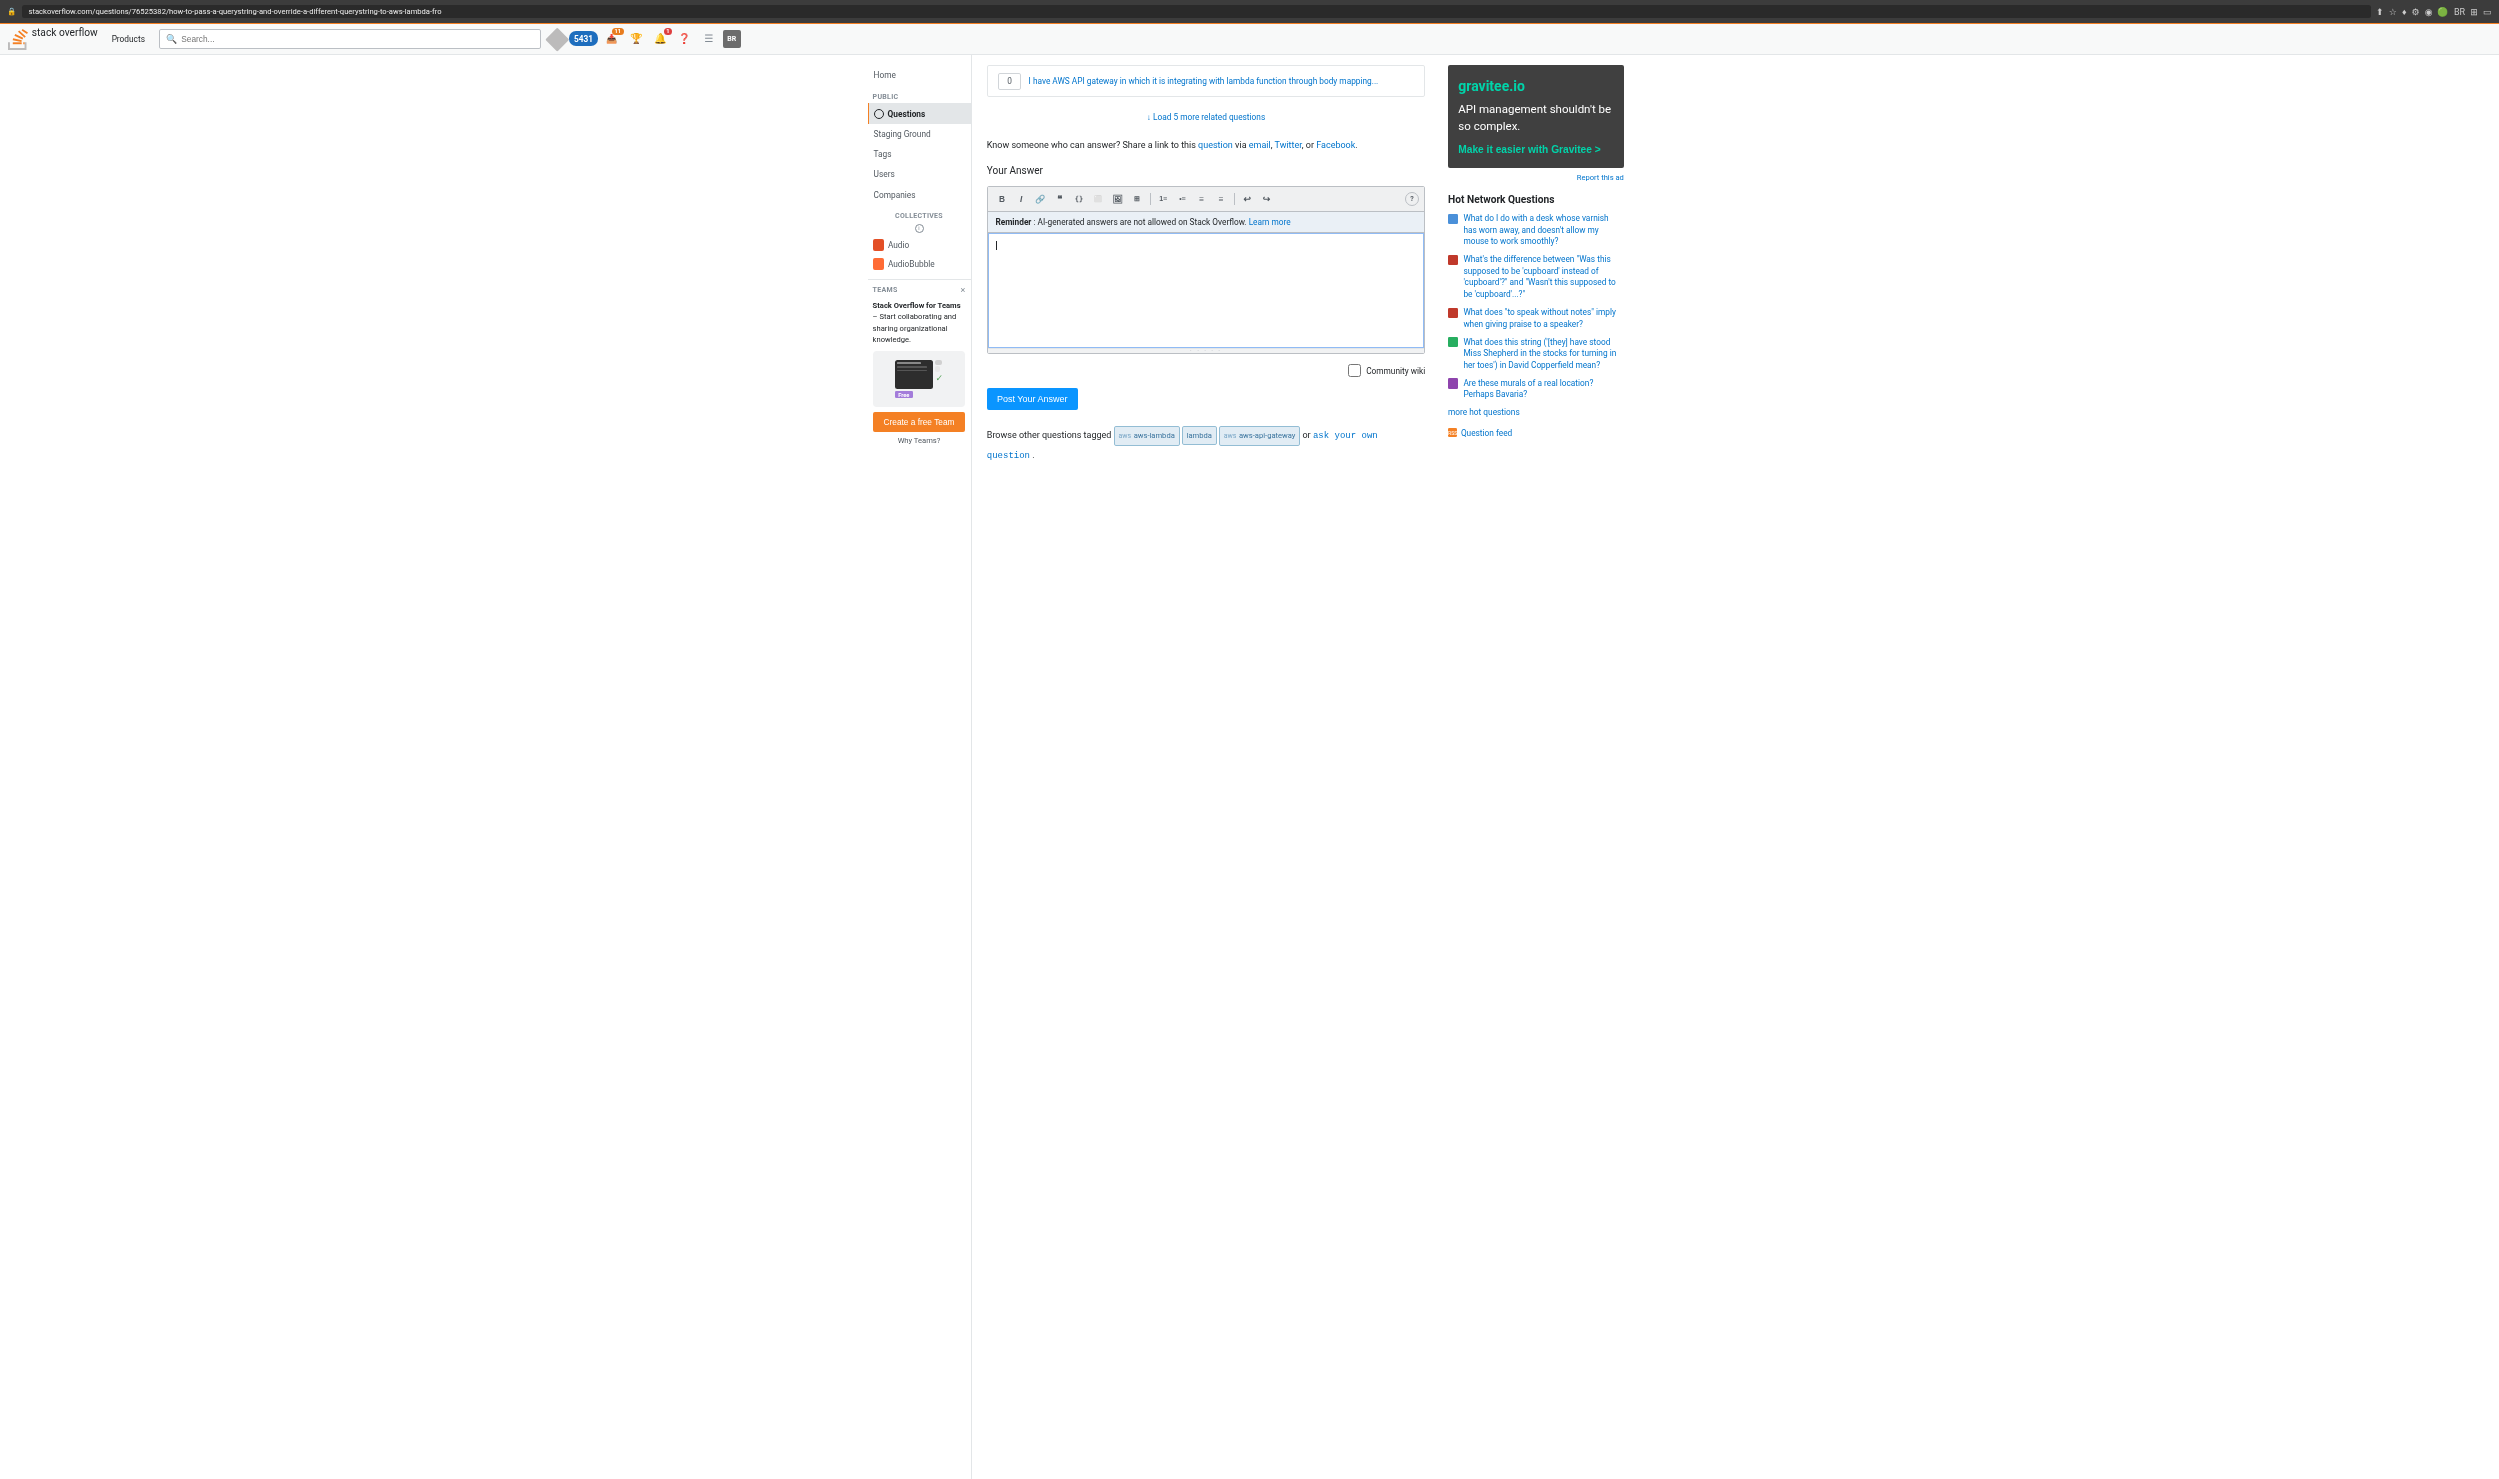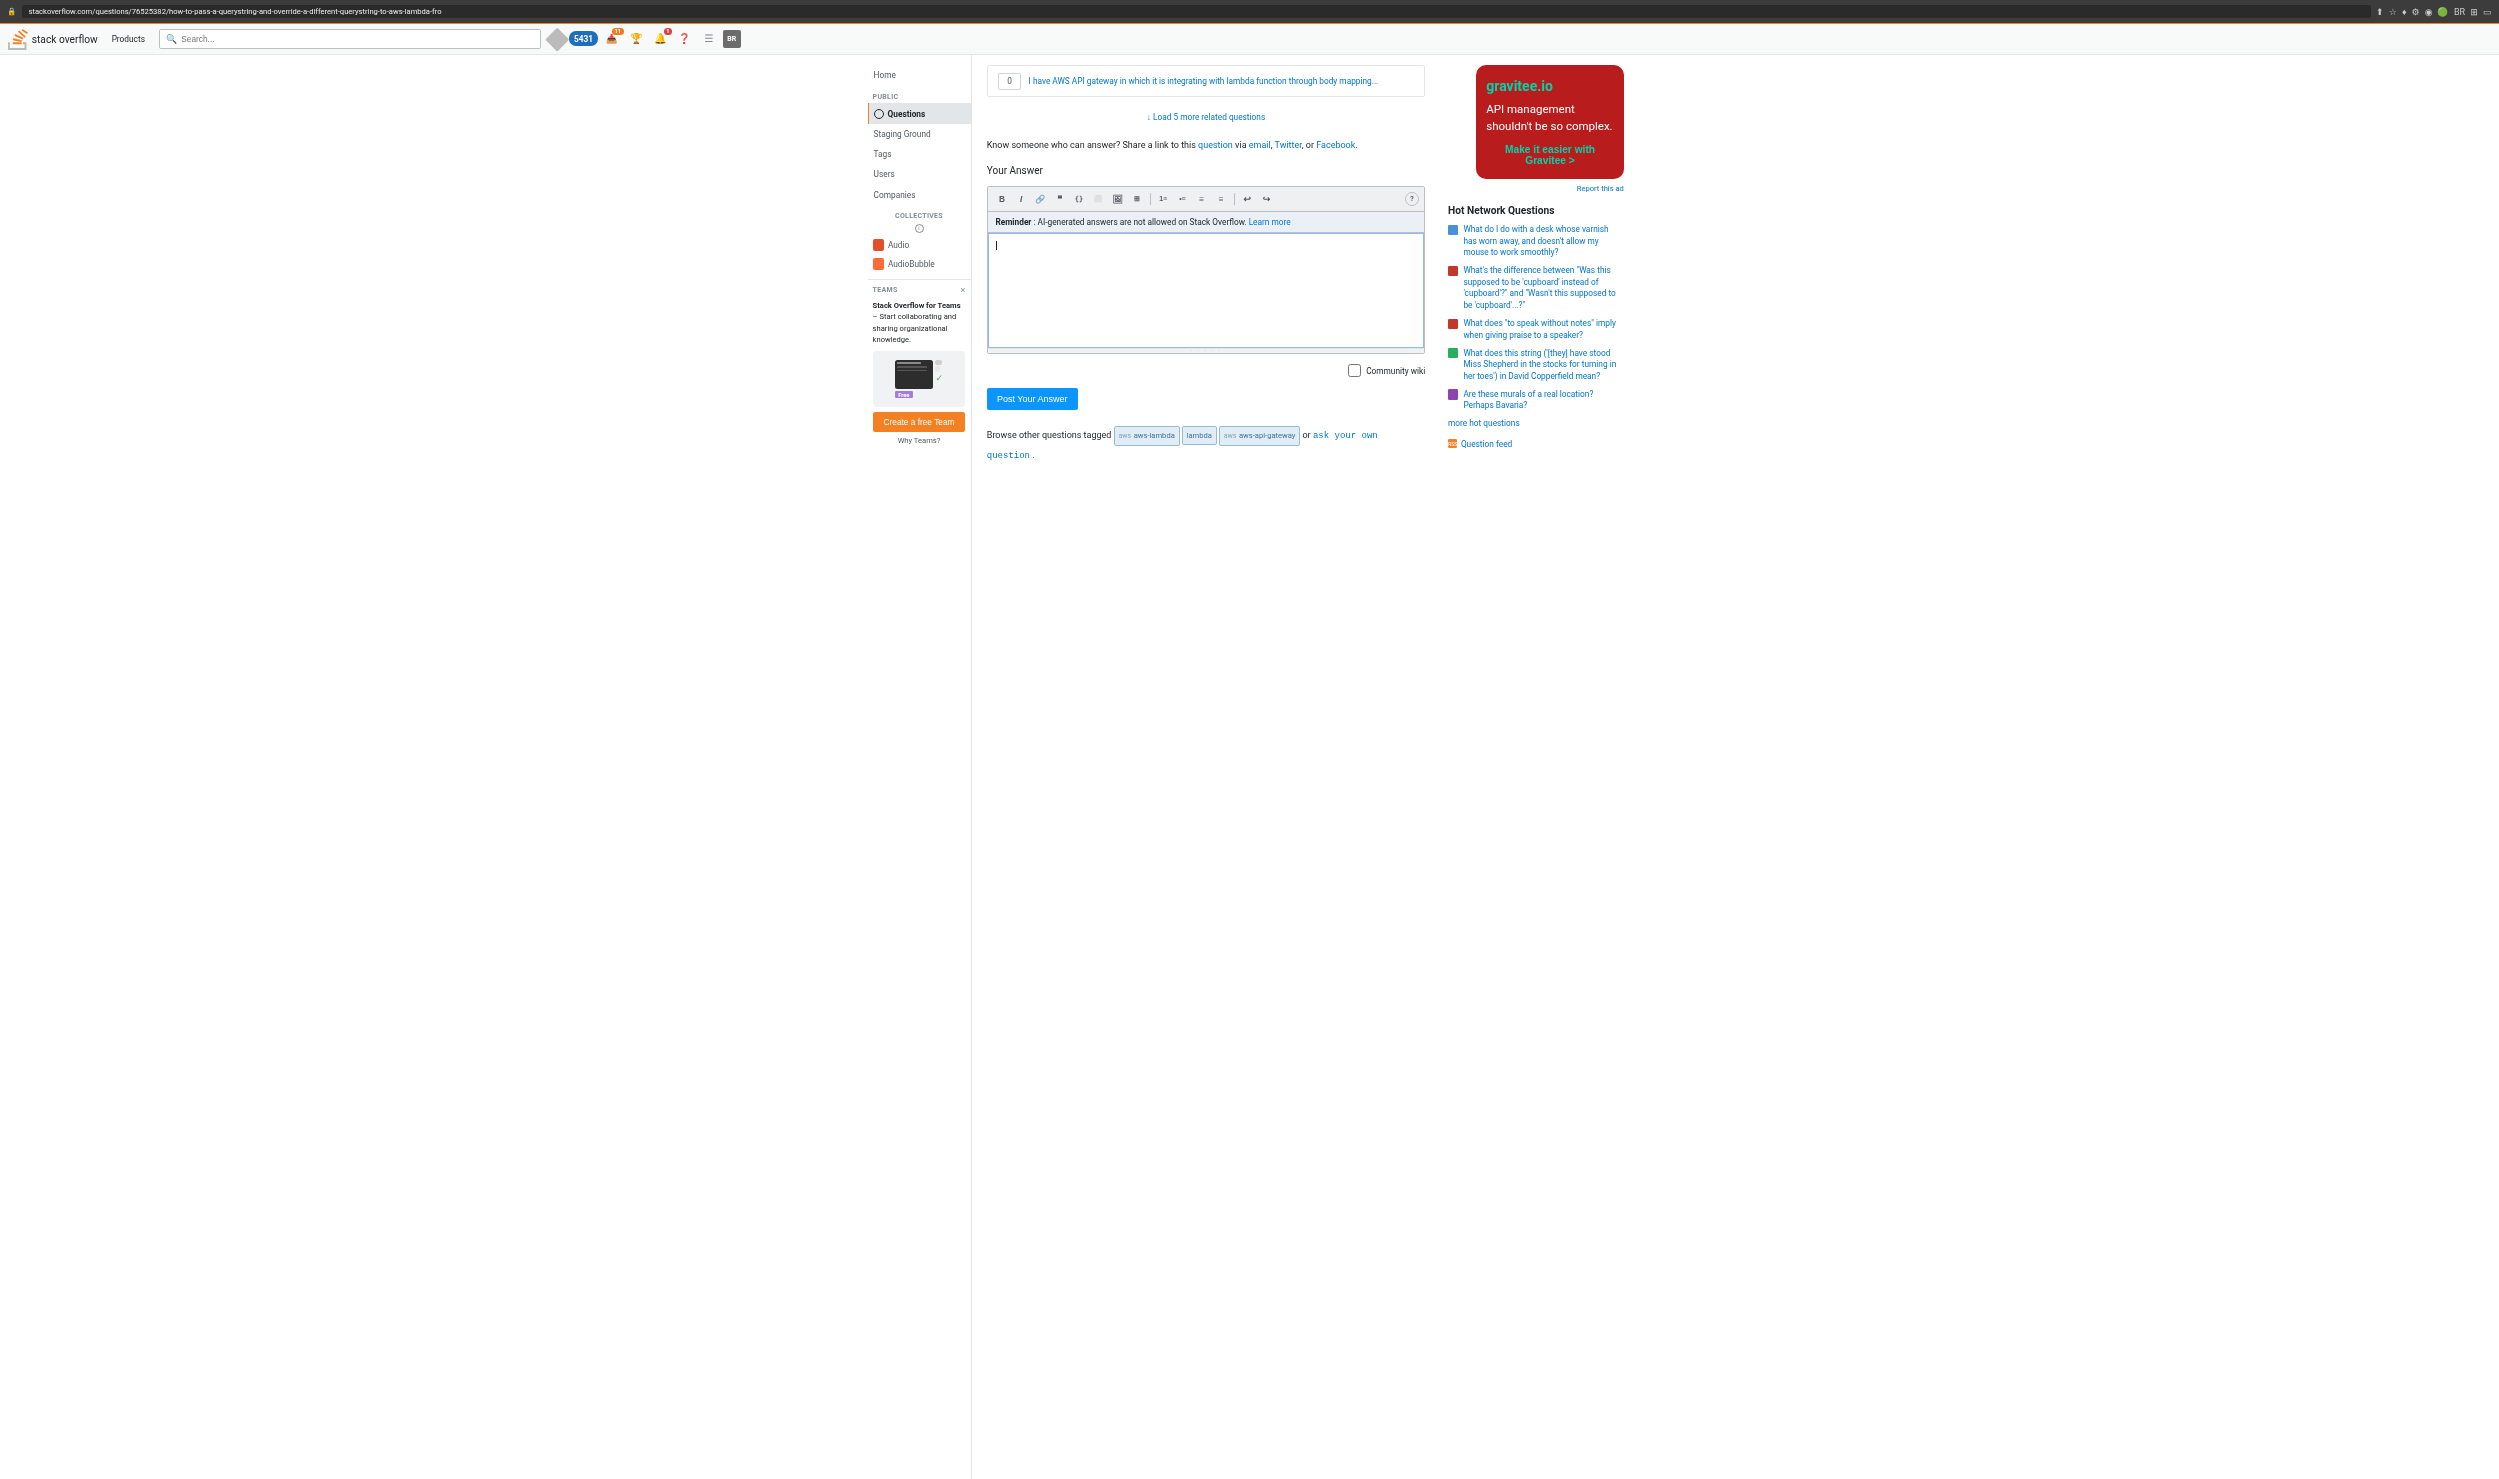--- a/index.html
+++ b/index.html
@@ -37,21 +37,21 @@
       display: flex;
       align-items: center;
       height: 32px;
       gap: 7.6px;
       position: sticky;
       top: 0;
       z-index: 100;
     }
     .so-logo {
       display: flex;
-      align-items: center;
+      align-items: flex-start;
       gap: 3.8px;
       text-decoration: none;
       color: #232629;
     }
     .so-logo-icon {
       width: 20.4px;
       height: 23.6px;
     }
     .so-logo-text {
       font-size: 10.2px;
@@ -435,25 +435,24 @@
     .tag .tag-prefix { color: #7aa7c7; font-size: 7px; }
     .browse-tags-section a.ask-link { color: #0074cc; text-decoration: none; font-family: Liberation Mono, monospace; }
 
     
     .right-sidebar {
       width: 191px;
       min-width: 191px;
       padding: 10.2px 7.6px;
     }
     .ad-box {
-      background: #b91c1c;
-      border-radius: 10px;
+      background: #404040;
+      border-radius: 2px;
       overflow: hidden;
       margin-bottom: 5.1px;
-      margin-left: 28px;
     }
     .ad-content {
       padding: 12.7px 10.2px;
       color: #fff;
     }
     .ad-logo {
       font-size: 14px;
       font-weight: bold;
       color: #fff;
       margin-bottom: 7.6px;

